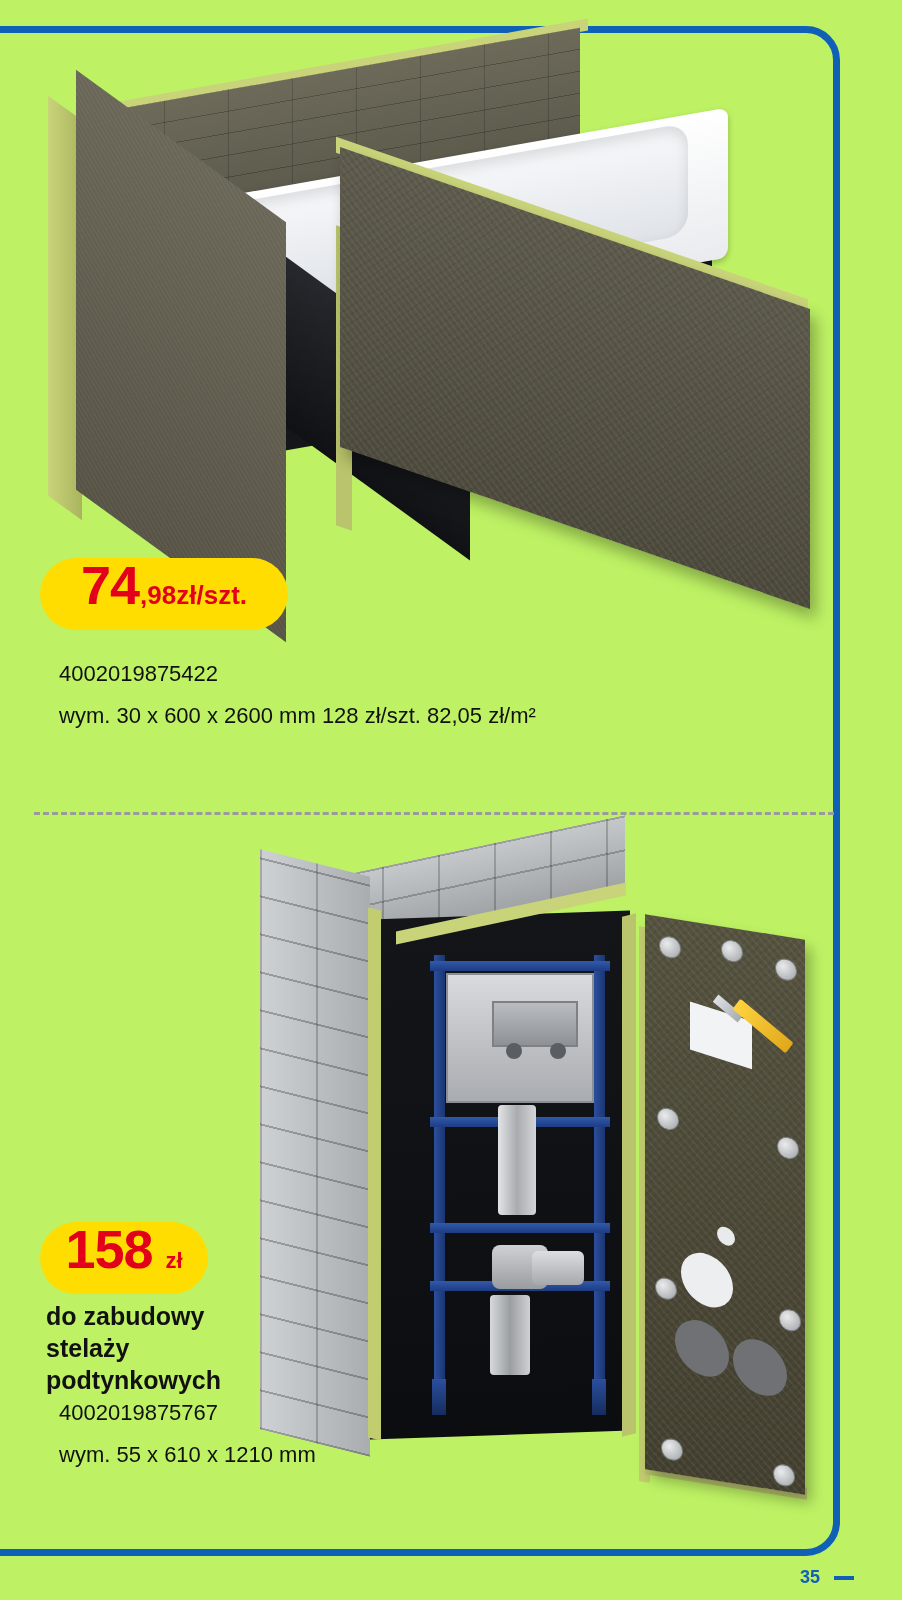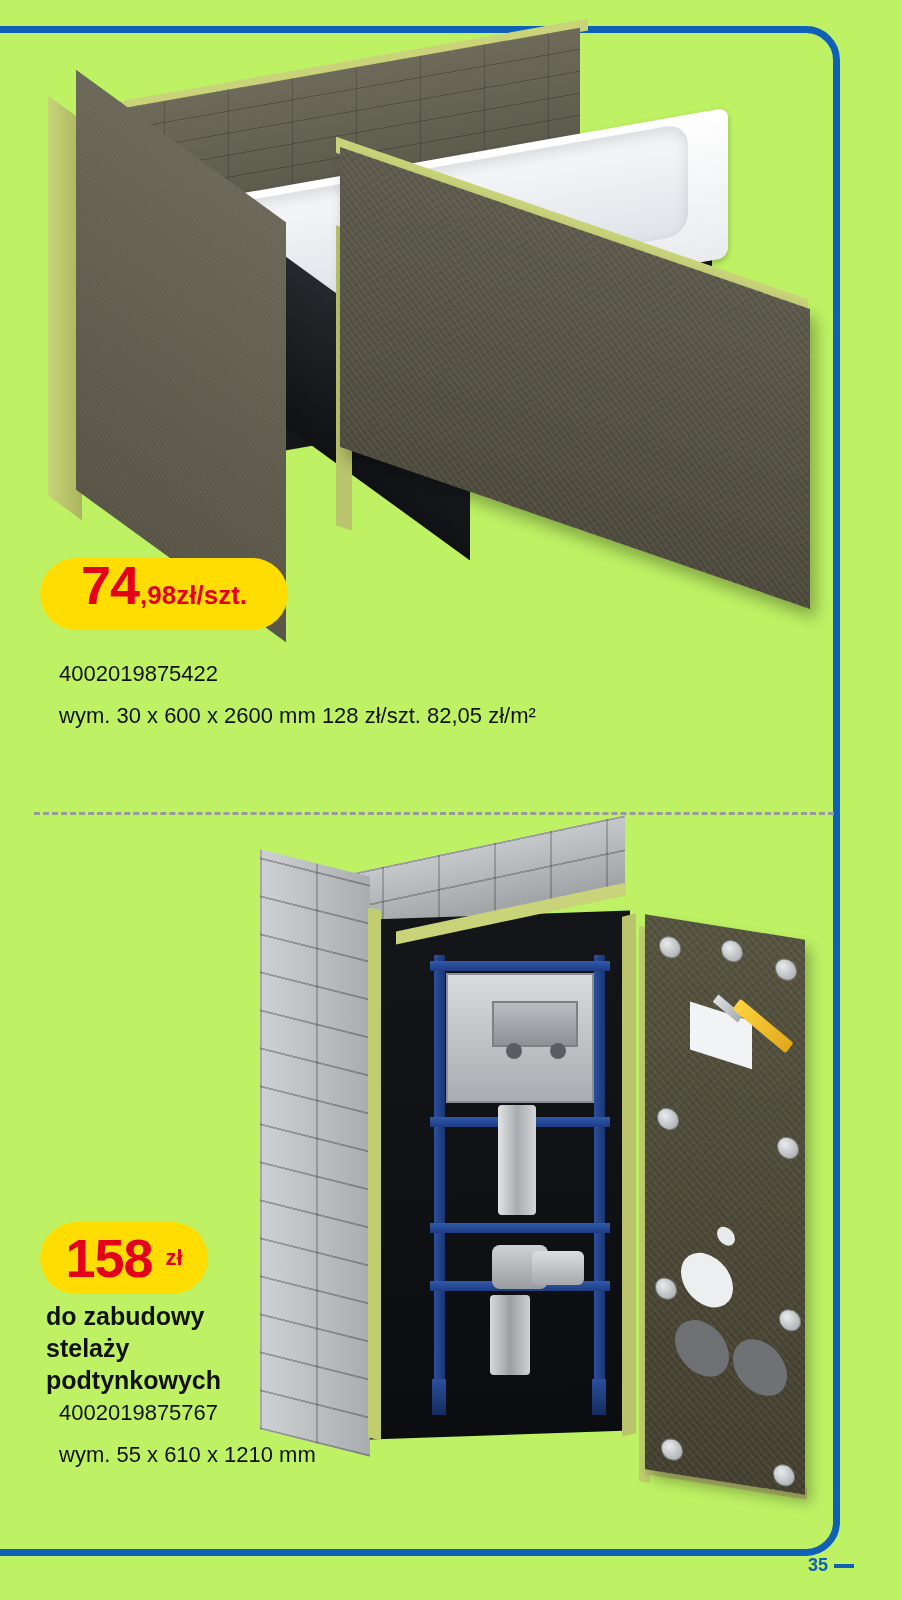--- a/index.html
+++ b/index.html
@@ -123,21 +123,21 @@
   .price-bubble {
     position: absolute;
     background: #ffdd00;
     border-radius: 999px;
     display: flex;
     align-items: baseline;
     justify-content: center;
     white-space: nowrap;
   }
   .p1 { left: 40px; top: 558px; width: 248px; height: 72px; padding: 0 18px; }
-  .p2 { left: 40px; top: 1222px; width: 168px; height: 72px; padding: 0 18px; align-items: center; }
+  .p2 { left: 40px; top: 1222px; width: 168px; height: 72px; padding: 0 18px; }
   .price-int {
     color: #e2001a;
     font-weight: 700;
     font-size: 54px;
     letter-spacing: -1px;
     line-height: 1;
   }
   .price-dec {
     color: #e2001a;
     font-weight: 700;
@@ -322,22 +322,22 @@
   }
 
   .block2 { position:absolute; left:46px; top:1300px; width: 330px; }
   .prod-title2 {
     font-size: 25px; font-weight: 700; color:#111; line-height: 1.28; margin:0;
   }
   .block2 .prod-line { margin-top: 2px; }
 
   
   .pagenum {
-    position:absolute; right: 48px; bottom: 24px;
-    display:flex; align-items:center; gap:6px;
+    position:absolute; right: 48px; bottom: 12px;
+    display:flex; align-items:center; gap:14px;
   }
   .pagenum-txt { font-size: 18px; font-weight:700; color:#1060b8; }
   .pagenum-dash { width: 20px; height:4px; background:#1060b8; }
 </style>
 </head>
 <body>
 
 <div class="page">
 
   <div class="frame"></div>

